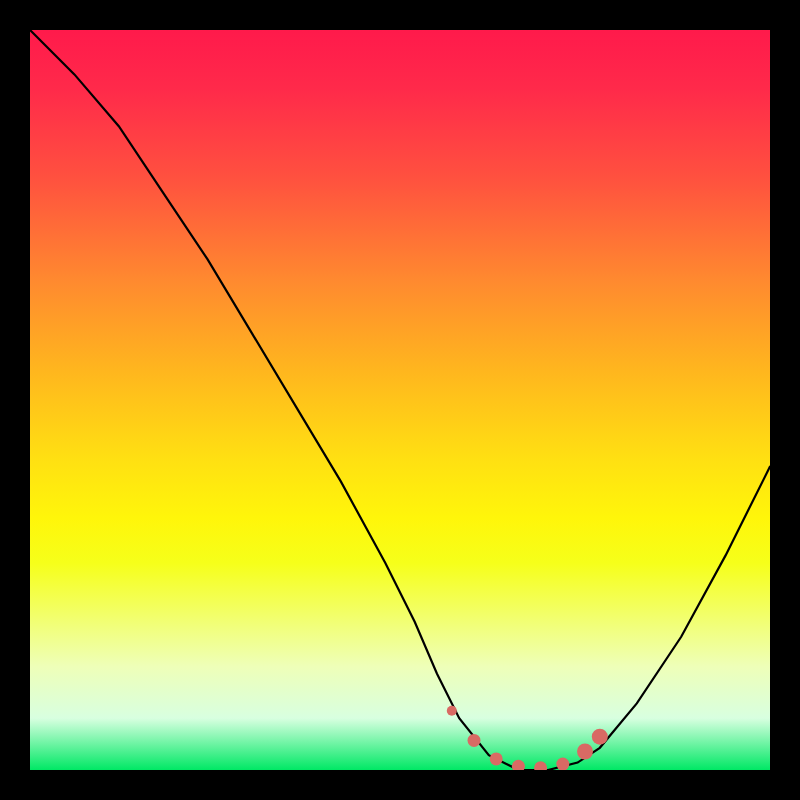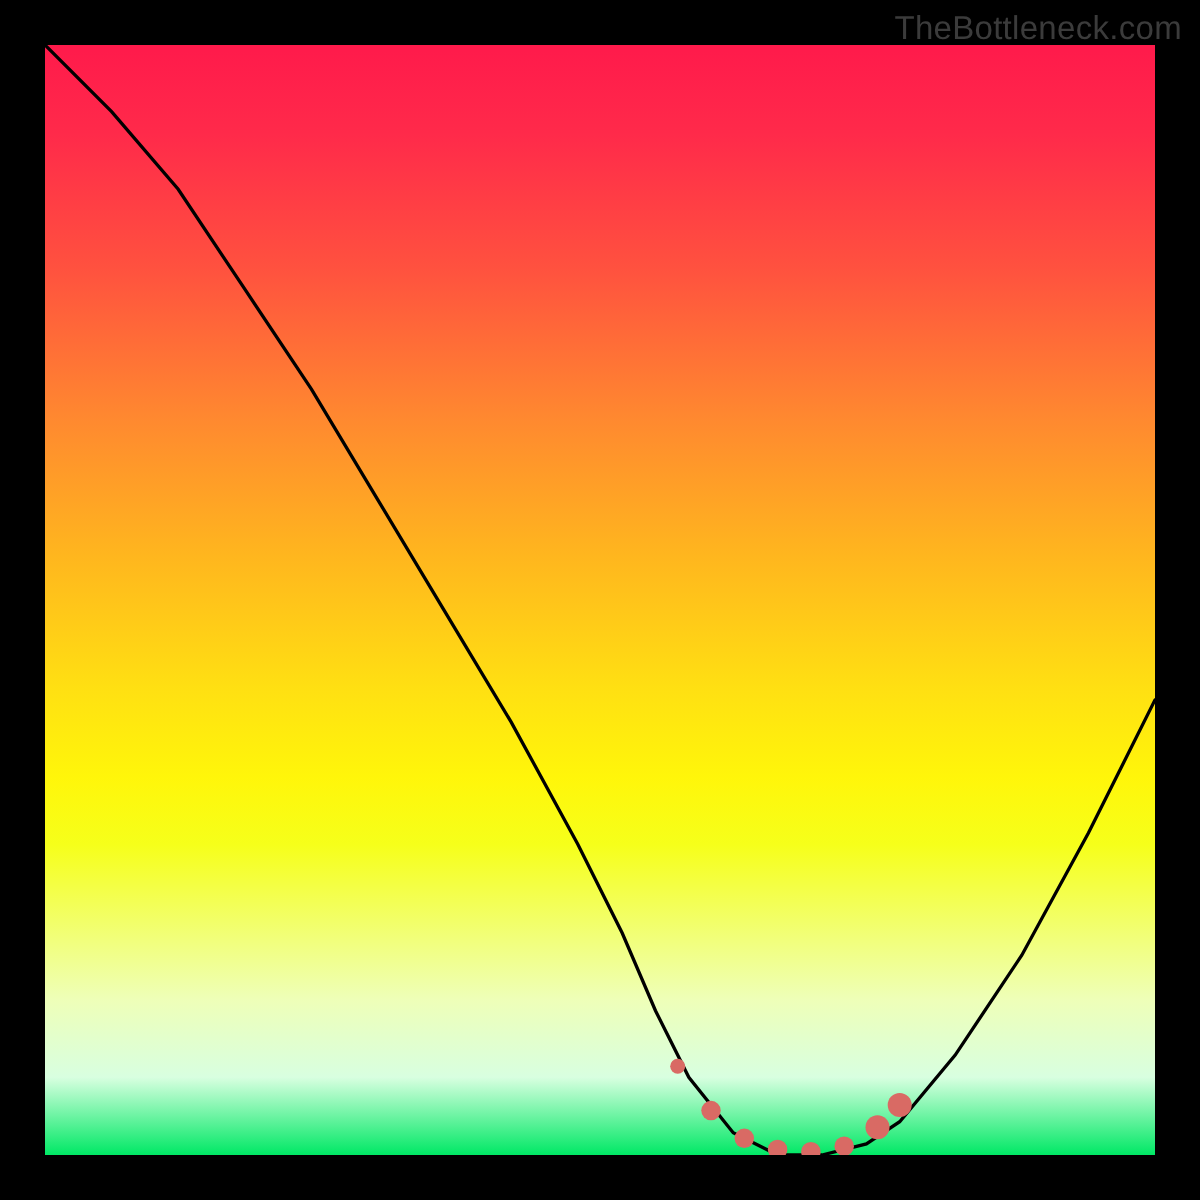--- a/index.html
+++ b/index.html
@@ -44,21 +44,20 @@
     position: absolute;
     inset: 0;
     width: 100%;
     height: 100%;
   }
 </style>
 </head>
 <body>
 
 <div class="outer">
-  <div class="watermark">TheBottleneck.com</div>
   <div class="plot">
     <svg class="curve" viewBox="0 0 740 740" preserveAspectRatio="none">
       <path fill="none" stroke="#000" stroke-width="2.2" stroke-linecap="round" d="M0.0 0.0 L44.4 44.4 L88.8 96.2 L133.2 162.8 L177.6 229.4 L222.0 303.4 L266.4 377.4 L310.8 451.4 L355.2 532.8 L384.8 592.0 L407.0 643.8 L429.2 688.2 L458.8 725.2 L488.4 740.0 L518.0 740.0 L547.6 732.6 L569.8 717.8 L606.8 673.4 L651.2 606.8 L695.6 525.4 L740.0 436.6" id="curvePath"></path>
       <g id="markerGroup">
           <circle cx="421.8" cy="680.8" r="5" fill="#d96a64"></circle>
           <circle cx="444.0" cy="710.4" r="6.5" fill="#d96a64"></circle>
           <circle cx="466.2" cy="728.9" r="6.5" fill="#d96a64"></circle>
           <circle cx="488.4" cy="736.3" r="6.5" fill="#d96a64"></circle>
           <circle cx="510.6" cy="737.8" r="6.5" fill="#d96a64"></circle>
           <circle cx="532.8" cy="734.1" r="6.5" fill="#d96a64"></circle>

